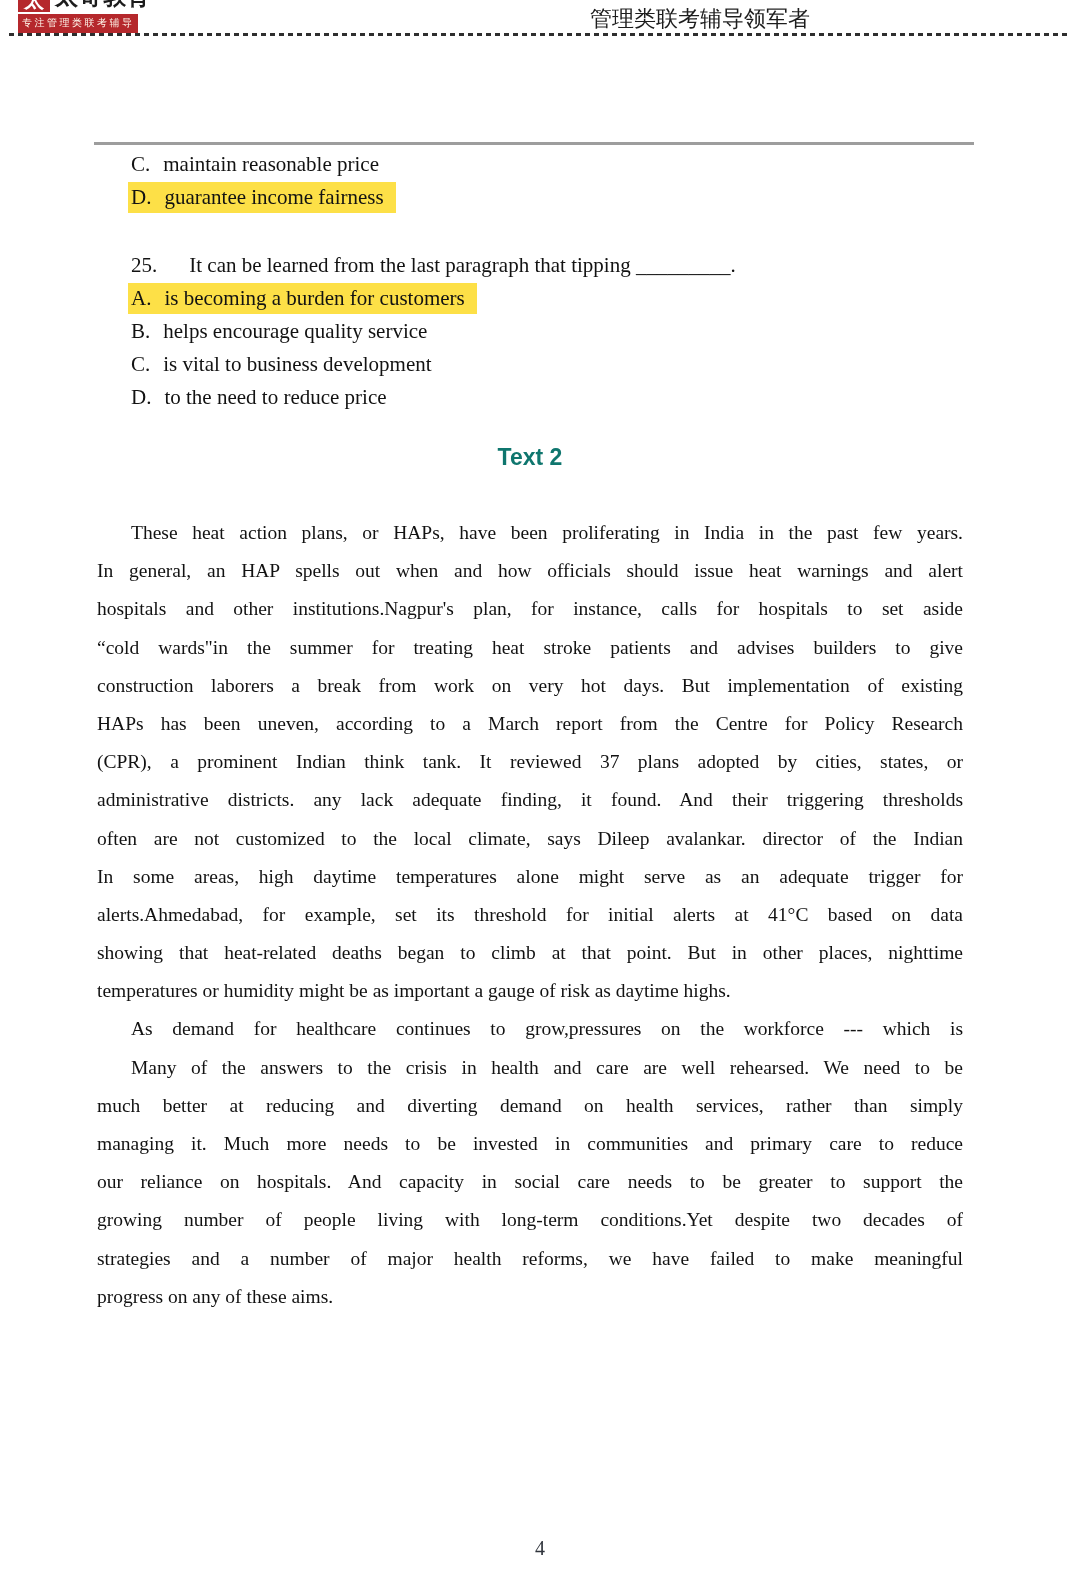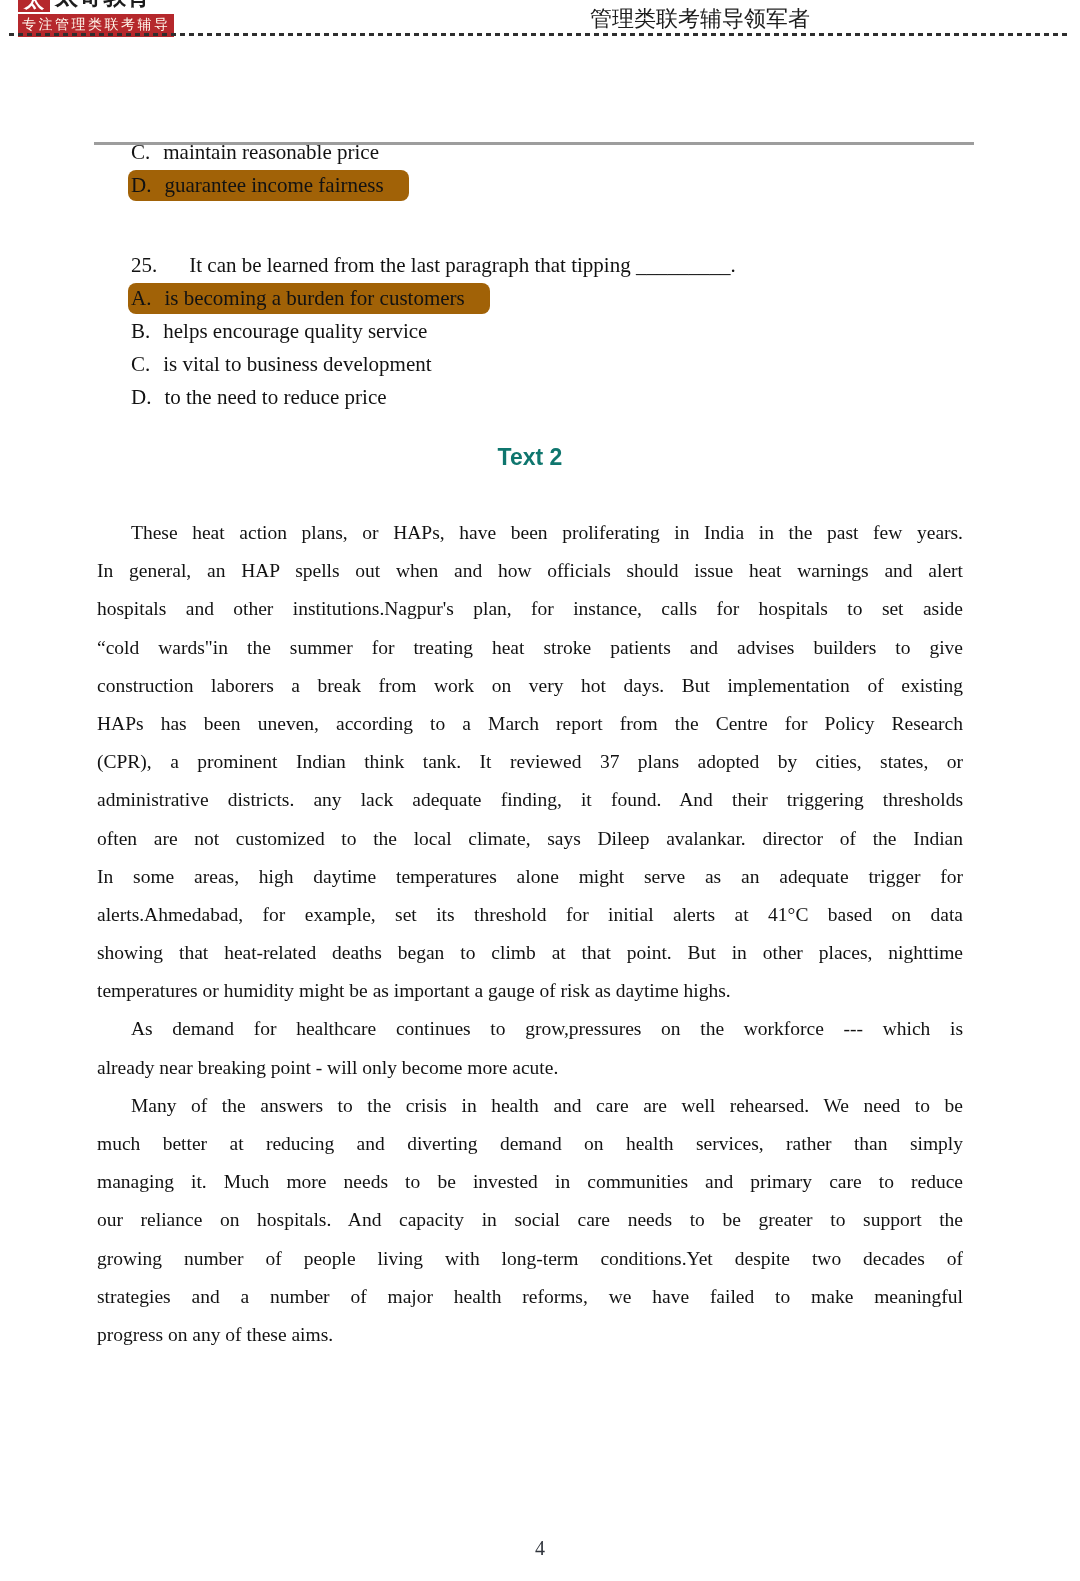--- a/index.html
+++ b/index.html
@@ -8,39 +8,39 @@
 
   
   .logo { position:absolute; left:18px; top:-16px; width:150px; }
   .logo-top { display:flex; align-items:flex-end; gap:5px; height:28px; overflow:hidden; }
   .logo-mark { width:32px; height:26px; background:#b5282c; color:#ffffff;
                font-family:"Liberation Sans", sans-serif; font-weight:bold;
                font-size:20px; line-height:28px; text-align:center; }
   .logo-brand { font-family:"Liberation Sans", sans-serif; font-weight:900;
                 font-size:23px; color:#1c1c1c; letter-spacing:1px; white-space:nowrap; }
   .logo-banner { margin-top:2px; background:#b5282c; color:#fff7ec;
-                 font-family:"Liberation Sans", sans-serif; font-size:14px;
+                 font-family:"Liberation Sans", sans-serif; font-size:10px;
                  letter-spacing:2.5px; padding:2px 3px 3px 4px; width:fit-content;
                  white-space:nowrap; }
   .header-title { position:absolute; top:4px; left:700px; transform:translateX(-50%);
                   font-family:"Liberation Sans", sans-serif; font-size:22px;
                   color:#1d1d1d; white-space:nowrap; }
   .dashed-rule { position:absolute; top:33px; left:9px; right:9px; height:3px;
                  background:repeating-linear-gradient(90deg,#2e2e2e 0 5px,transparent 5px 9px); }
 
   
   .content-rule { position:absolute; top:142px; left:94px; width:880px; height:3px;
                   background:#9d9d9d; }
 
   
   .block { position:absolute; left:97px; width:866px; font-size:21px; }
   .qline { height:33px; line-height:33px; padding-left:34px; white-space:nowrap; }
   .opt-letter { display:inline-block; margin-right:13px; }
   .q-num { display:inline-block; margin-right:32px; }
-  .hl { background:#a16207; padding:3px 25px 4px 3px; margin-left:-3px;border-radius:8px; }
+  .hl { background:#fde047; padding:3px 12px 4px 3px; margin-left:-3px; }
 
   
   .text2 { position:absolute; top:444px; left:97px; width:866px; margin:0;
            text-align:center; font-family:"Liberation Sans", sans-serif;
            font-weight:bold; font-size:23px; color:#0f766e; }
   .passage { position:absolute; top:514px; left:97px; width:866px; font-size:19.5px; }
   .pline { height:38.2px; line-height:38.2px; overflow:hidden;
            text-align:justify; text-align-last:justify; }
   .pline.last { text-align-last:left; }
   .pline.indent { text-indent:34px; }
@@ -59,21 +59,21 @@
       <div class="logo-brand">太奇教育</div>
     </div>
     <div class="logo-banner">专注管理类联考辅导</div>
   </div>
   <div class="header-title">管理类联考辅导领军者</div>
   <div class="dashed-rule"></div>
 </header>
 
 <div class="content-rule"></div>
 
-<section class="block" style="top:136px">
+<section class="block" style="top:148px">
   <div class="qline">
     <span><span class="opt-letter">C.</span><span>maintain reasonable price</span></span>
   </div>
   <div class="qline">
     <span class="hl"><span class="opt-letter">D.</span><span>guarantee income fairness</span></span>
   </div>
 </section>
 
 <section class="block" style="top:249px">
   <div class="qline">
@@ -106,21 +106,20 @@
   <div class="pline">(CPR), a prominent Indian think tank. It reviewed 37 plans adopted by cities, states, or</div>
   <div class="pline">administrative districts. any lack adequate finding, it found. And their triggering thresholds</div>
   <div class="pline">often are not customized to the local climate, says Dileep avalankar. director of the Indian</div>
 
   <div class="pline">In some areas, high daytime temperatures alone might serve as an adequate trigger for</div>
   <div class="pline">alerts.Ahmedabad, for example, set its threshold for initial alerts at 41°C based on data</div>
   <div class="pline">showing that heat-related deaths began to climb at that point. But in other places, nighttime</div>
   <div class="pline last">temperatures or humidity might be as important a gauge of risk as daytime highs.</div>
 
   <div class="pline indent">As demand for healthcare continues to grow,pressures on the workforce --- which is</div>
-  <div class="pline last">already near breaking point - will only become more acute.</div>
 
   <div class="pline indent">Many of the answers to the crisis in health and care are well rehearsed. We need to be</div>
   <div class="pline">much better at reducing and diverting demand on health services, rather than simply</div>
   <div class="pline">managing it. Much more needs to be invested in communities and primary care to reduce</div>
   <div class="pline">our reliance on hospitals. And capacity in social care needs to be greater to support the</div>
   <div class="pline">growing number of people living with long-term conditions.Yet despite two decades of</div>
   <div class="pline">strategies and a number of major health reforms, we have failed to make meaningful</div>
   <div class="pline last">progress on any of these aims.</div>
 
 </section>

